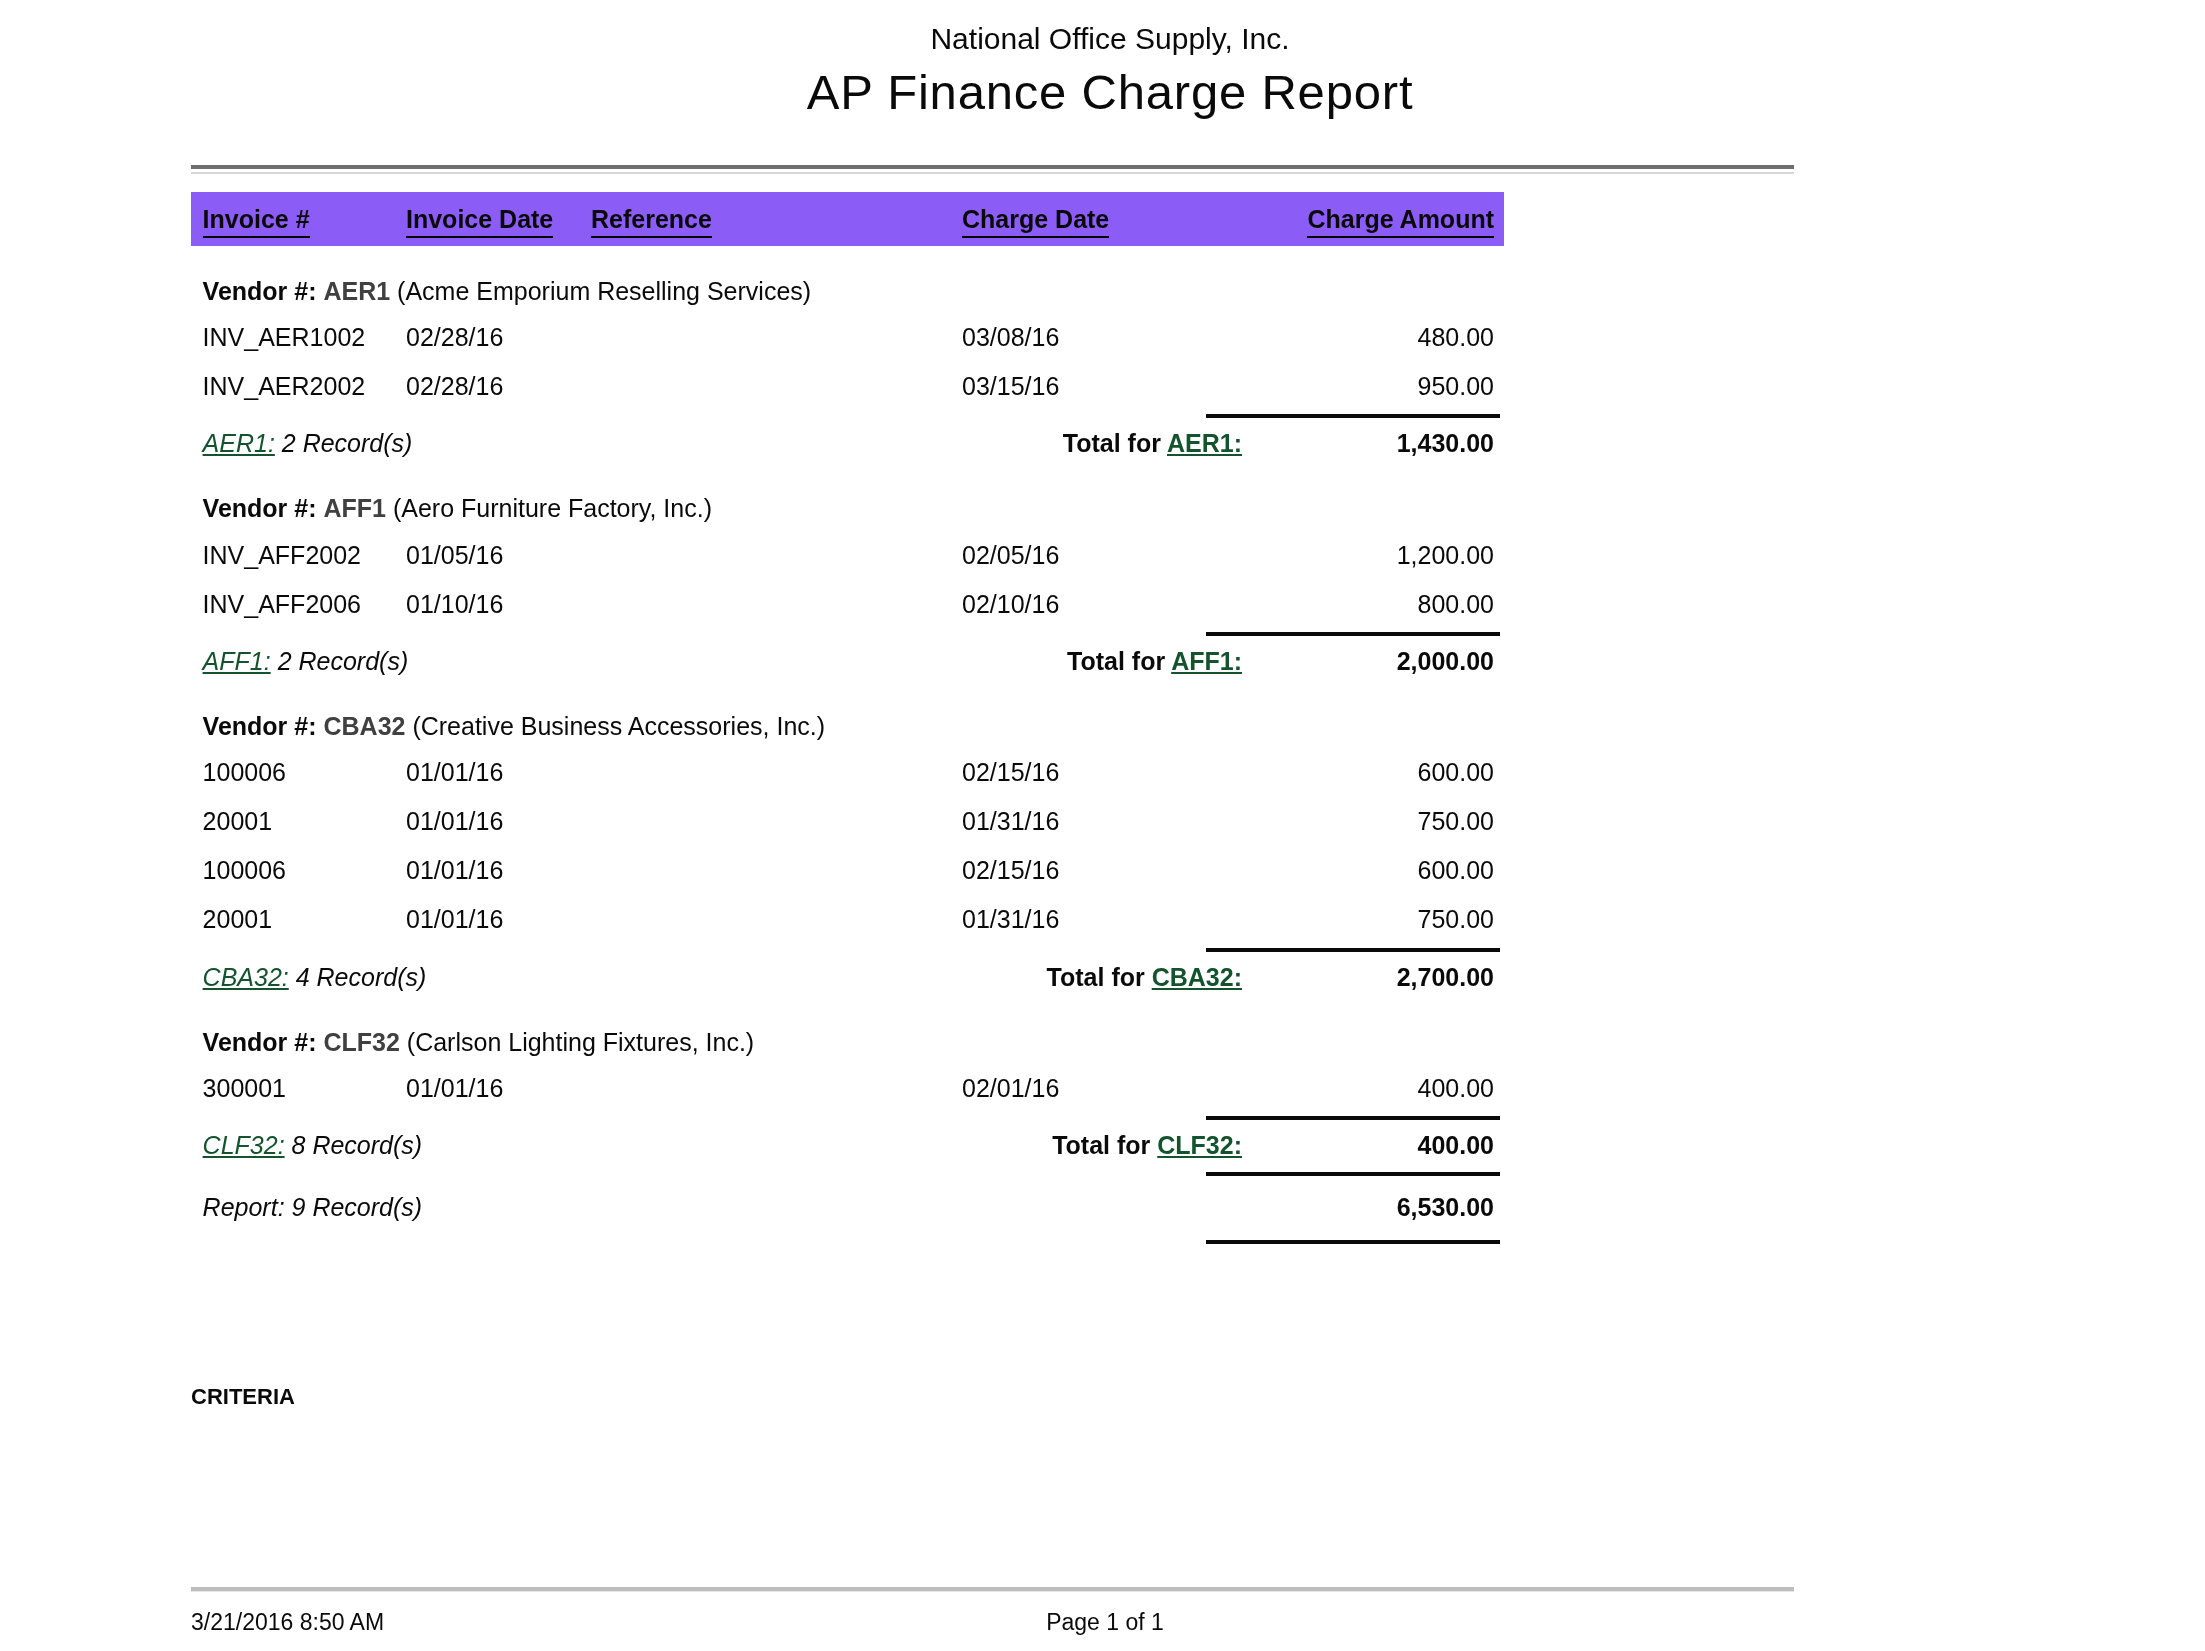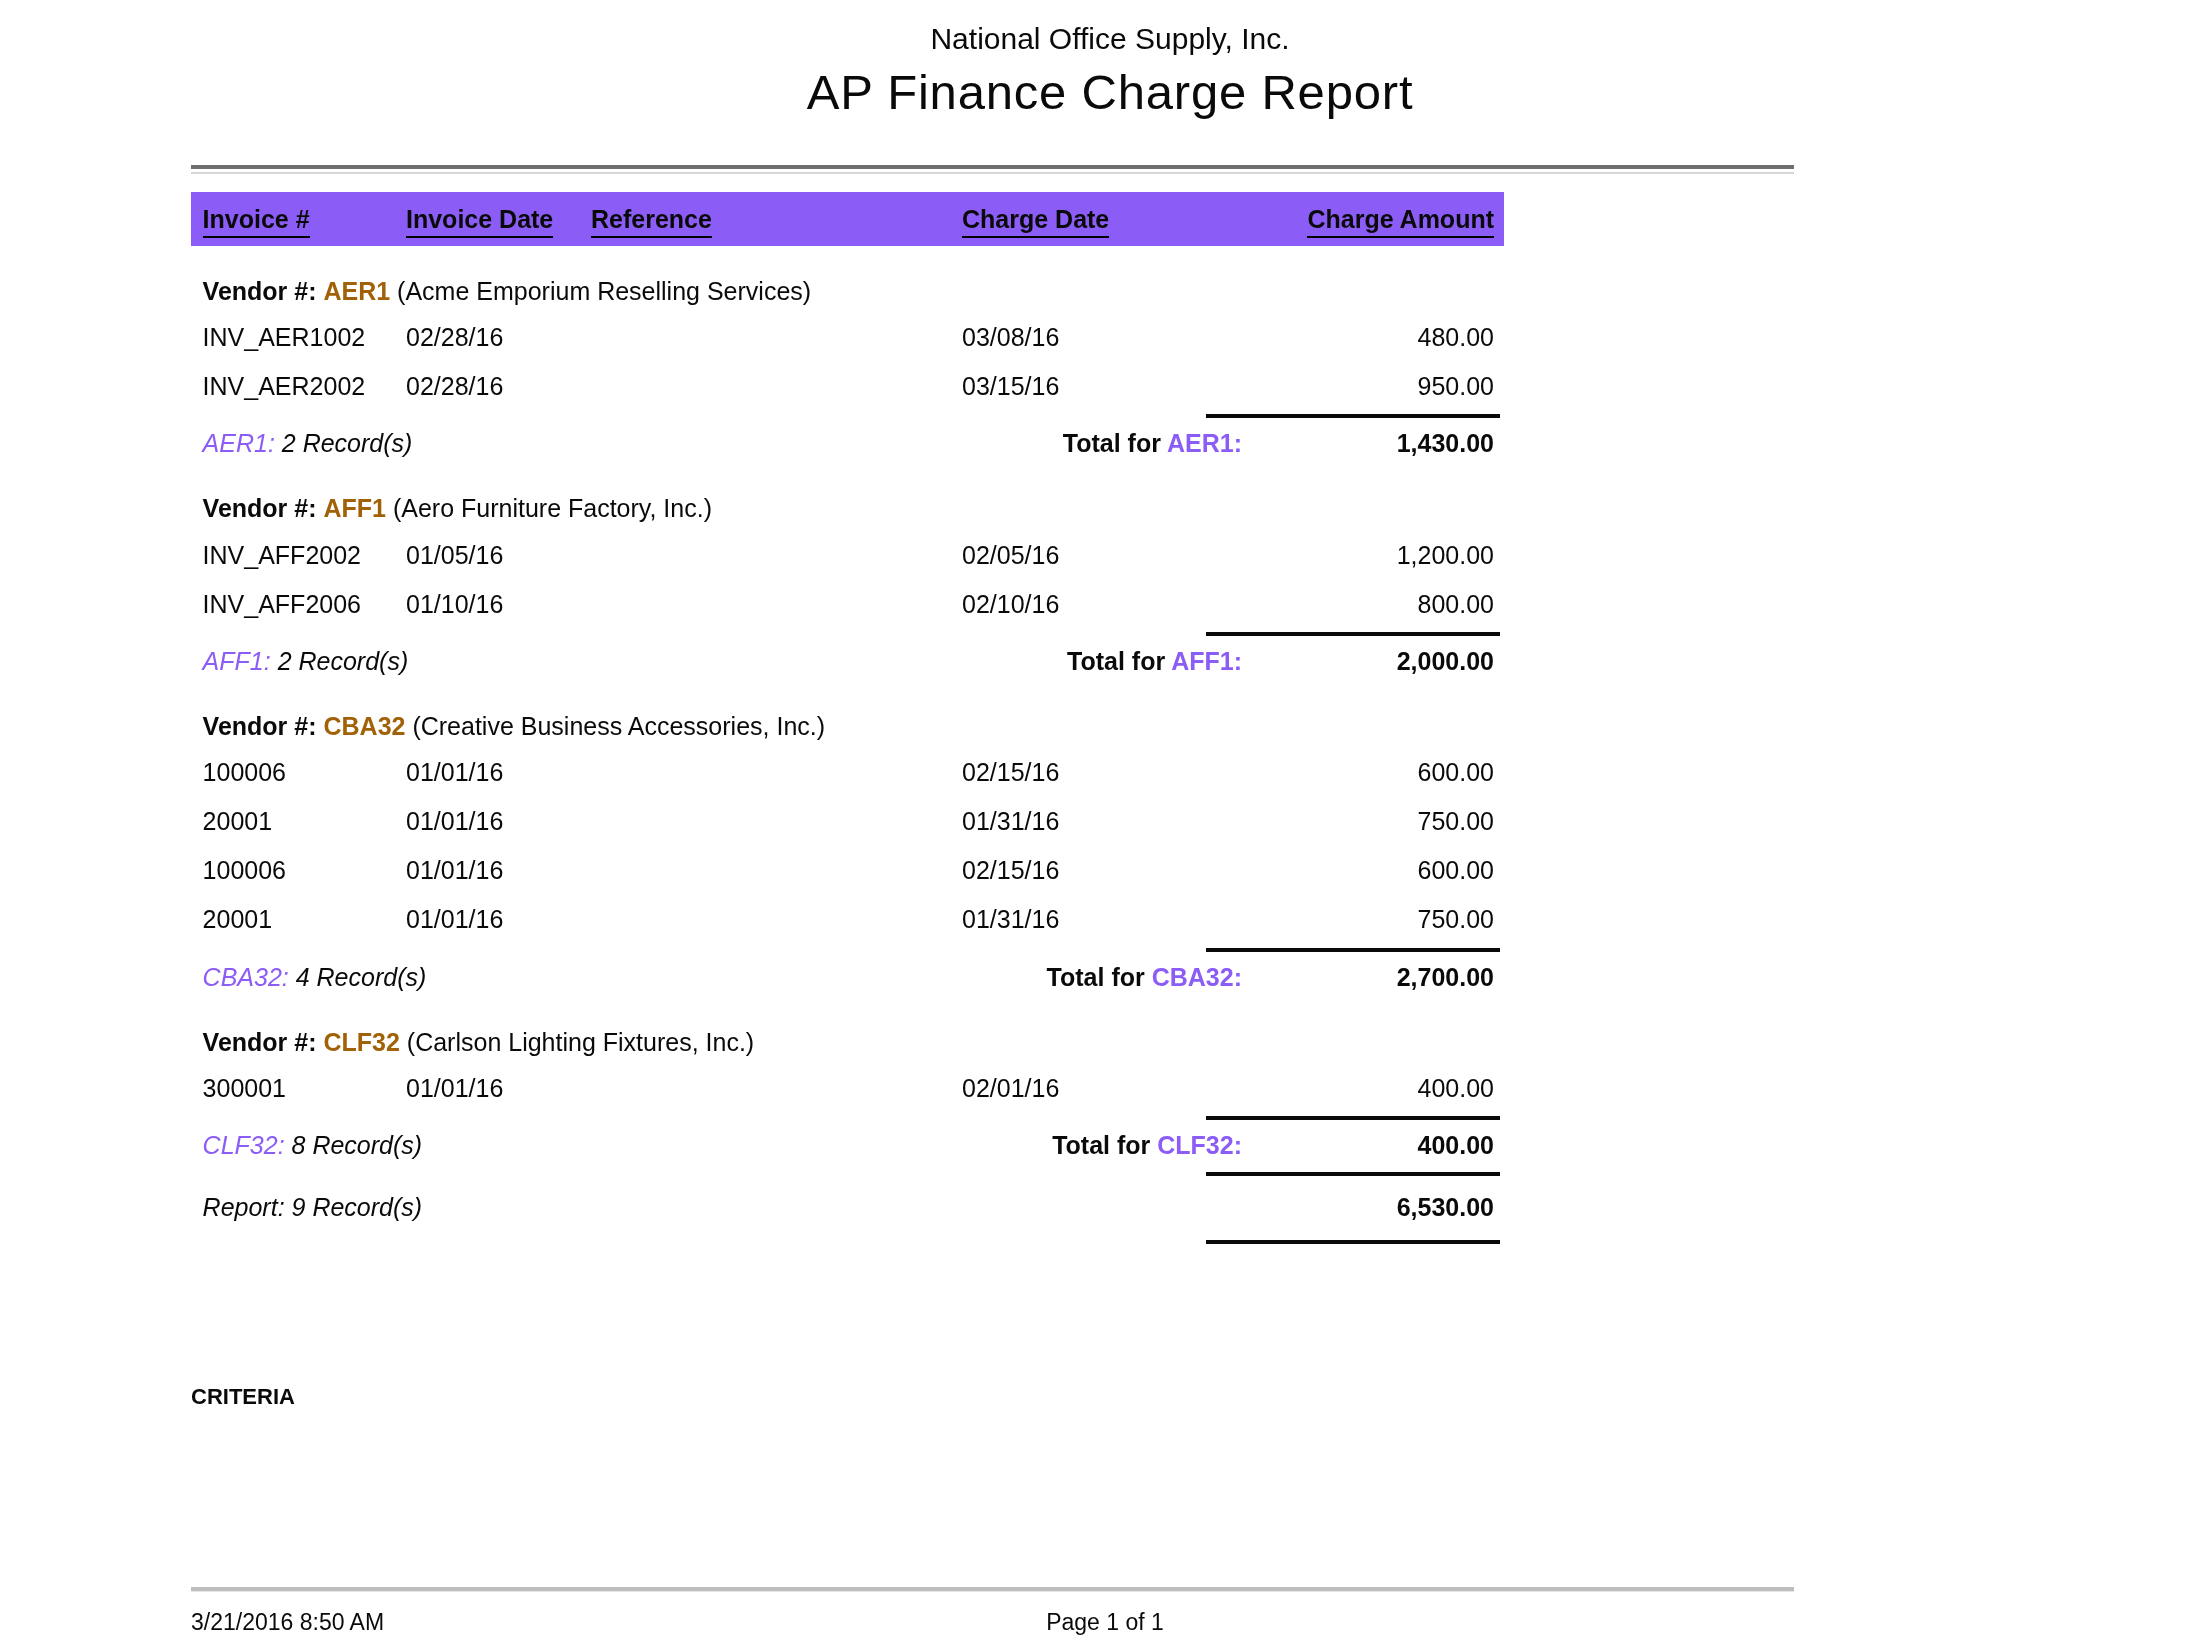--- a/index.html
+++ b/index.html
@@ -33,22 +33,22 @@
   .data-row { position:relative; height:49px; }
   .data-row span { position:absolute; bottom:6.6px; white-space:nowrap; }
 
   .total-rule { margin-left:1015px; width:294px; border-top:4.1px solid #0a0a0a; margin-top:6.6px; }
 
   .summary-row { position:relative; height:45px; }
   .sum-left { position:absolute; left:11.6px; bottom:5px; font-style:italic; white-space:nowrap; }
   .tot-label { position:absolute; right:262px; bottom:5px; font-weight:bold; white-space:nowrap; }
   .sum-amount { position:absolute; right:10px; bottom:5px; font-weight:bold; white-space:nowrap; }
 
-  .blu { color:#8b5cf6; }
-  a.vlink { color:#a16207; text-decoration:none; cursor:pointer; }
+  .blu { color:#14532d;text-decoration:underline; }
+  a.vlink { color:#404040; text-decoration:none; cursor:pointer; }
 
   .report-summary { position:relative; height:46px; margin-top:5px; }
   .rule-bottom { margin-top:13.2px; }
 
   .criteria { position:absolute; left:191px; top:1384px; width:1838px; font-size:23px; }
   .criteria-heading { font-weight:bold; font-size:22px; }
   .criteria-cols { position:relative; margin-top:54px; height:83px; }
   .crit-sorted { position:absolute; left:3.3px; top:0; }
   .crit-specific-label { position:absolute; left:568px; top:0; }
   .crit-option { position:absolute; left:568px; top:33px; }

